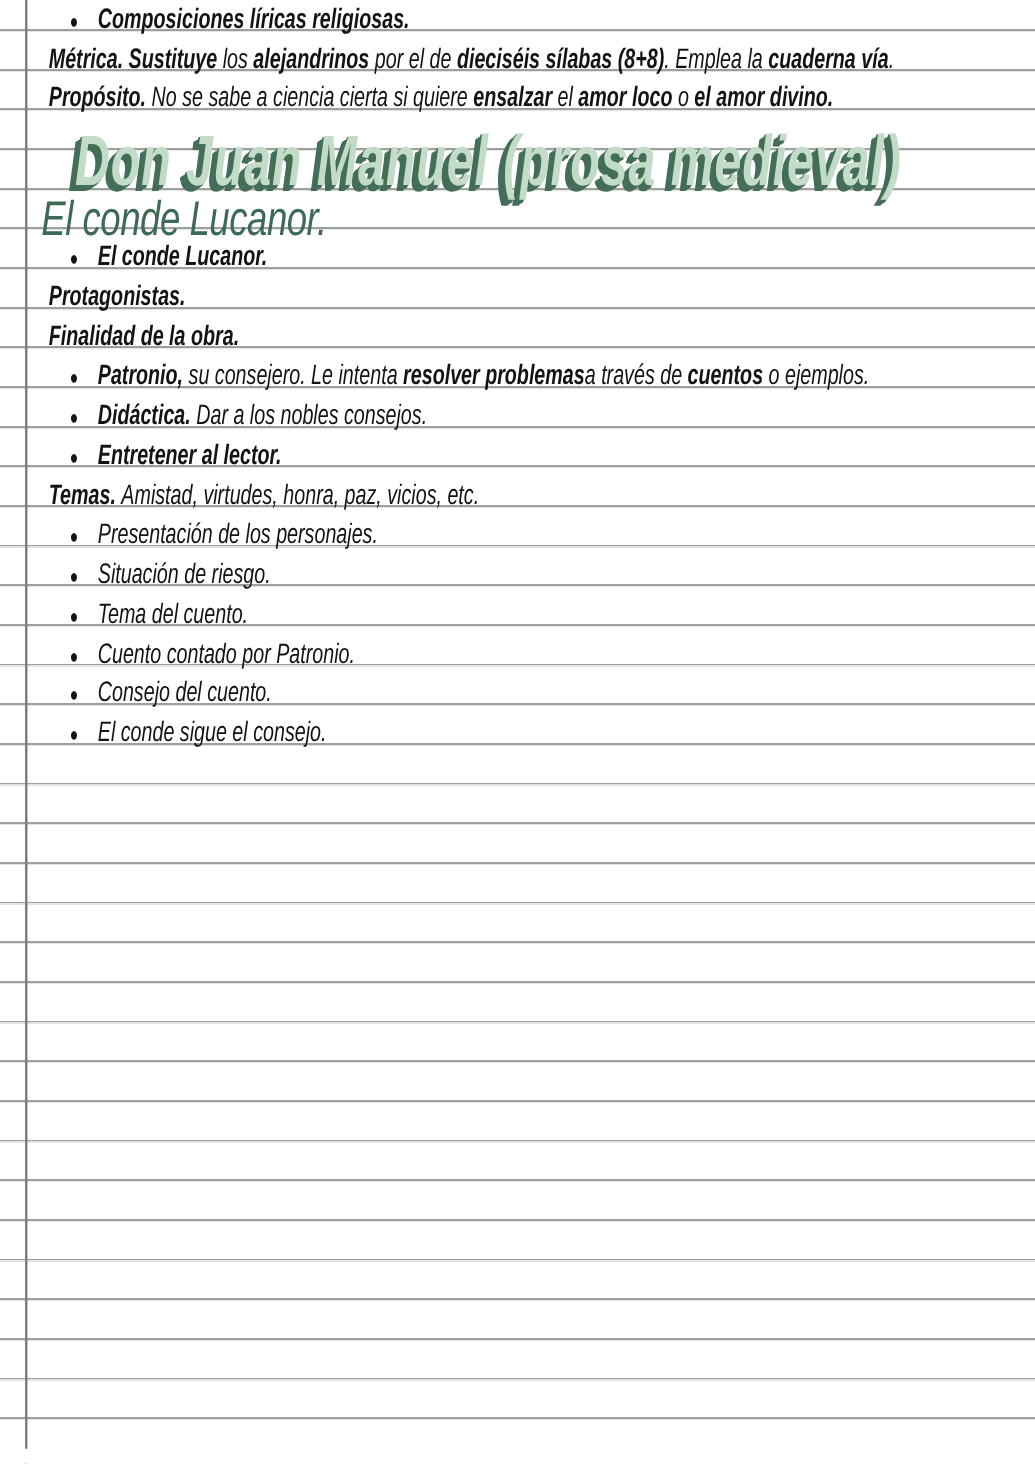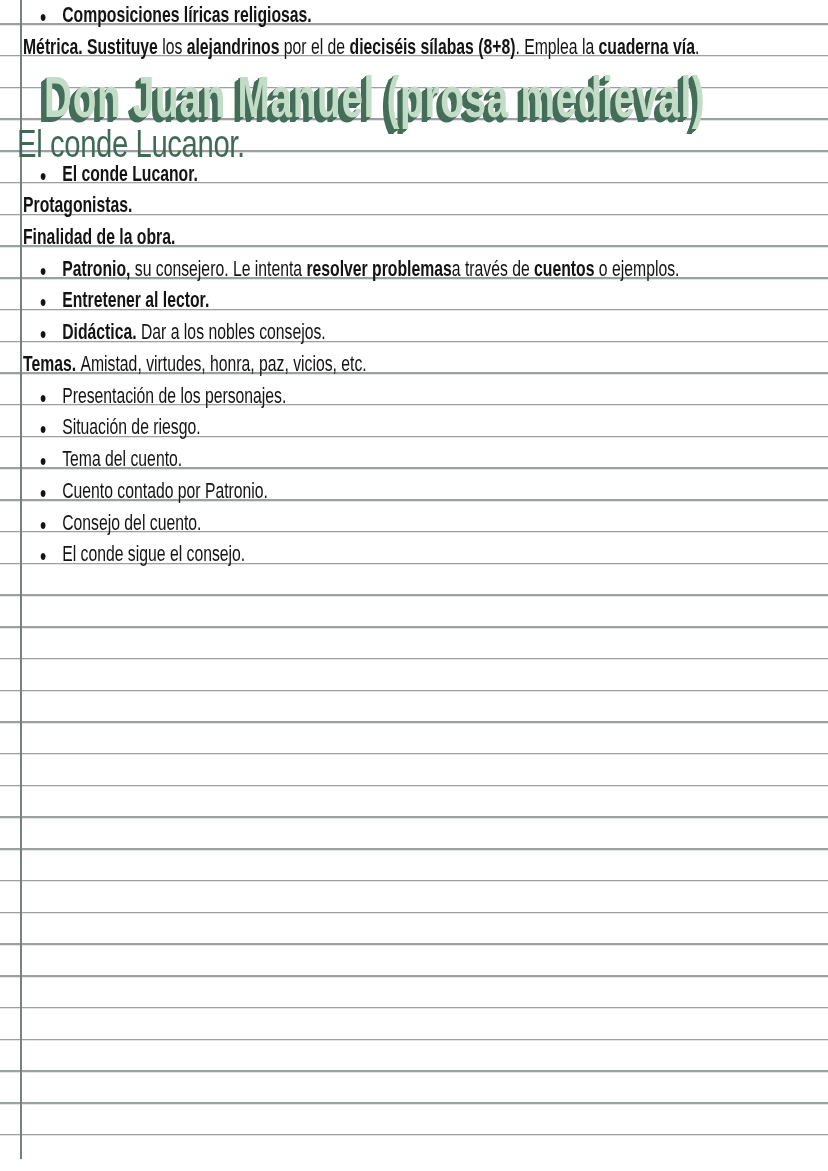--- a/index.html
+++ b/index.html
@@ -27,22 +27,23 @@
         transparent 25.7px, transparent 31.73px);
   }
   .page-bottom-mask{
     position:absolute;left:0;right:0;bottom:0;height:12px;background:#ffffff;
   }
   .margin-line{
     position:absolute;left:20px;top:0;bottom:0;width:2px;
     background:var(--margin-line);
   }
   .content{
-    position:absolute;left:0;top:-1px;right:0;
+    position:absolute;left:16px;top:-1px;right:0;
     color:var(--ink);
+    font-style:italic;
   }
   .row{
     height:31.73px;line-height:31.73px;white-space:nowrap;
     padding-left:23px;
   }
   .row .inner{
     display:inline-block;
     transform:scaleX(0.70);
     transform-origin:0 0;
     font-size:22.5px;
@@ -87,28 +88,29 @@
   }
 </style>
 </head>
 <body>
 
 <div class="page">
   <div class="margin-line"></div>
   <div class="content" id="rows">
       <div class="row bullet"><span class="inner"><span class="dot">●</span><span class="b">Composiciones líricas religiosas.</span></span></div>
       <div class="row"><span class="inner"><span class="b">Métrica. Sustituye </span><span>los </span><span class="b">alejandrinos </span><span>por el de </span><span class="b">dieciséis sílabas (8+8)</span><span>. Emplea la </span><span class="b">cuaderna vía</span><span>.</span></span></div>
+      <div class="row"><span class="inner"><span class="b">Propósito. </span><span>No se sabe a ciencia cierta si quiere </span><span class="b">ensalzar </span><span>el </span><span class="b">amor loco </span><span>o </span><span class="b">el amor divino.</span></span></div>
       <div class="row title-row"><span class="title-inner">Don Juan Manuel (prosa medieval)</span></div>
       <div class="row subtitle-row"><span class="subtitle-inner">El conde Lucanor.</span></div>
       <div class="row bullet"><span class="inner"><span class="dot">●</span><span class="b">El conde Lucanor.</span></span></div>
       <div class="row"><span class="inner"><span class="b">Protagonistas.</span></span></div>
       <div class="row"><span class="inner"><span class="b">Finalidad de la obra.</span></span></div>
       <div class="row bullet"><span class="inner"><span class="dot">●</span><span class="b">Patronio, </span><span>su consejero. Le intenta </span><span class="b">resolver problemas</span><span>a través de </span><span class="b">cuentos </span><span>o ejemplos.</span></span></div>
+      <div class="row bullet"><span class="inner"><span class="dot">●</span><span class="b">Didáctica. </span><span>Dar a los nobles consejos.</span></span></div>
       <div class="row bullet"><span class="inner"><span class="dot">●</span><span class="b">Entretener al lector.</span></span></div>
-      <div class="row bullet"><span class="inner"><span class="dot">●</span><span class="b">Didáctica. </span><span>Dar a los nobles consejos.</span></span></div>
       <div class="row"><span class="inner"><span class="b">Temas. </span><span>Amistad, virtudes, honra, paz, vicios, etc.</span></span></div>
       <div class="row bullet"><span class="inner"><span class="dot">●</span><span>Presentación de los personajes.</span></span></div>
       <div class="row bullet"><span class="inner"><span class="dot">●</span><span>Situación de riesgo.</span></span></div>
       <div class="row bullet"><span class="inner"><span class="dot">●</span><span>Tema del cuento.</span></span></div>
       <div class="row bullet"><span class="inner"><span class="dot">●</span><span>Cuento contado por Patronio.</span></span></div>
       <div class="row bullet"><span class="inner"><span class="dot">●</span><span>Consejo del cuento.</span></span></div>
       <div class="row bullet"><span class="inner"><span class="dot">●</span><span>El conde sigue el consejo.</span></span></div>
     </div>
   <div class="page-bottom-mask"></div>
 </div>

